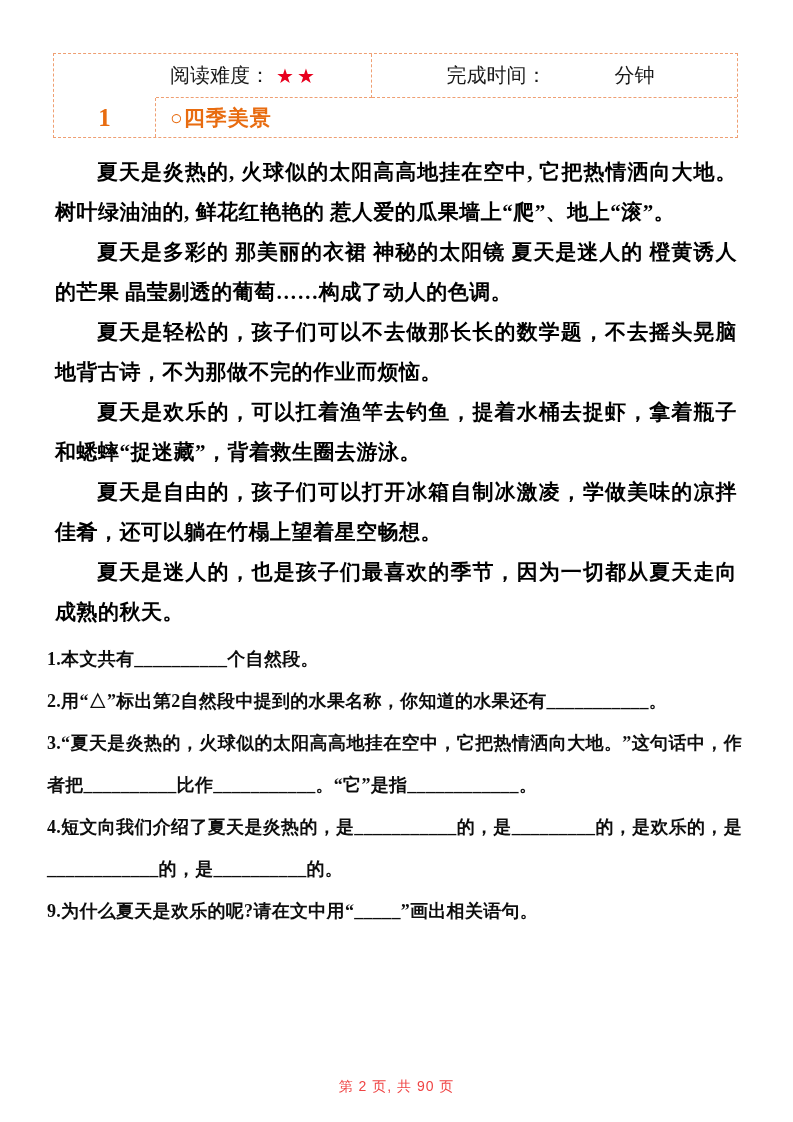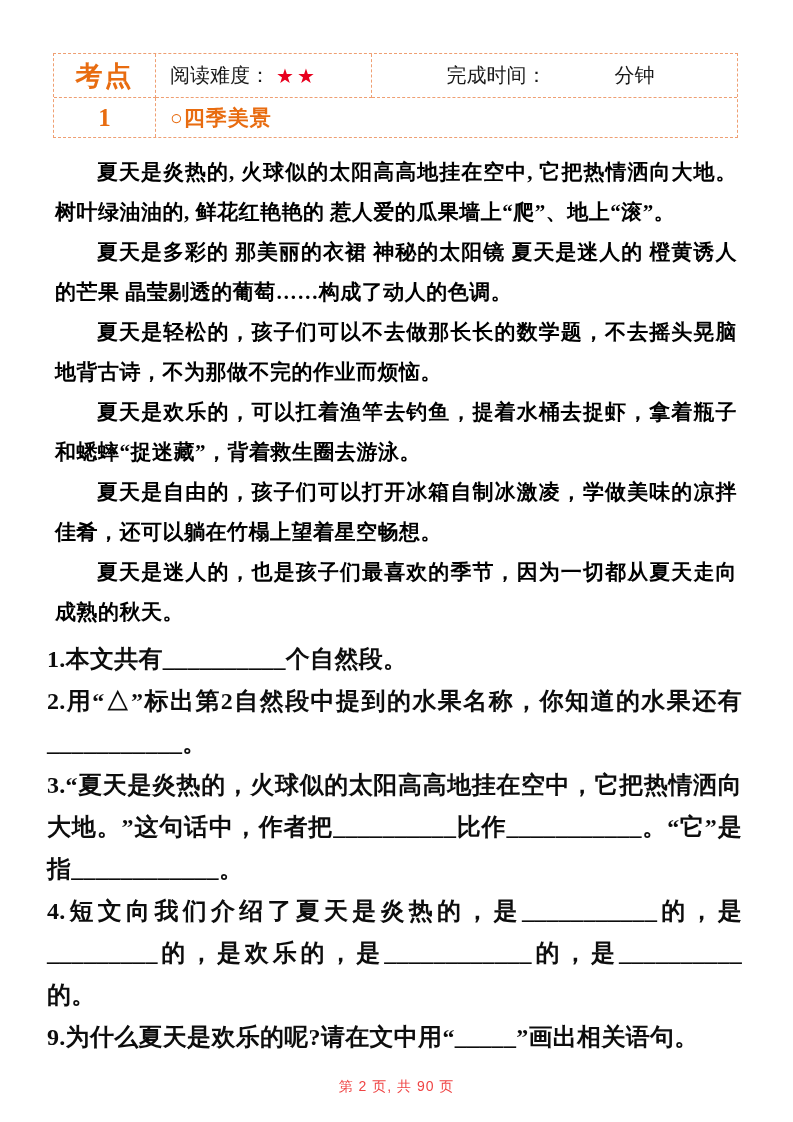--- a/index.html
+++ b/index.html
@@ -105,21 +105,21 @@
     line-height: 40px;
     text-align: justify;
     text-indent: 2em;
     letter-spacing: 0.5px;
     color: #000000;
   }
 
   
   .questions { margin-top: 6px; margin-left: -8px; width: 695px; }
   .question {
-    font-size: 24px;
+    font-size: 18px;
     font-weight: bold;
     line-height: 42px;
     text-align: justify;
     letter-spacing: 0.3px;
     color: #0d0d0d;
   }
 
   
   .footer {
     position: absolute;
@@ -131,23 +131,20 @@
     letter-spacing: 1px;
     color: #ef4444;
   }
 </style>
 </head>
 <body>
 
 <div class="page">
 
   <div class="header-table">
-    <div class="cell cell-exam-point">
-      <span class="exam-point-text">考点</span>
-    </div>
     <div class="cell cell-difficulty">
       <span class="difficulty-text">阅读难度：</span>
       <span class="stars-text">★★</span>
     </div>
     <div class="cell cell-completion">
       <span class="completion-text">完成时间：</span>
       <span class="completion-gap"></span>
       <span class="minutes-text">分钟</span>
       <span class="completion-pad"></span>
     </div>

